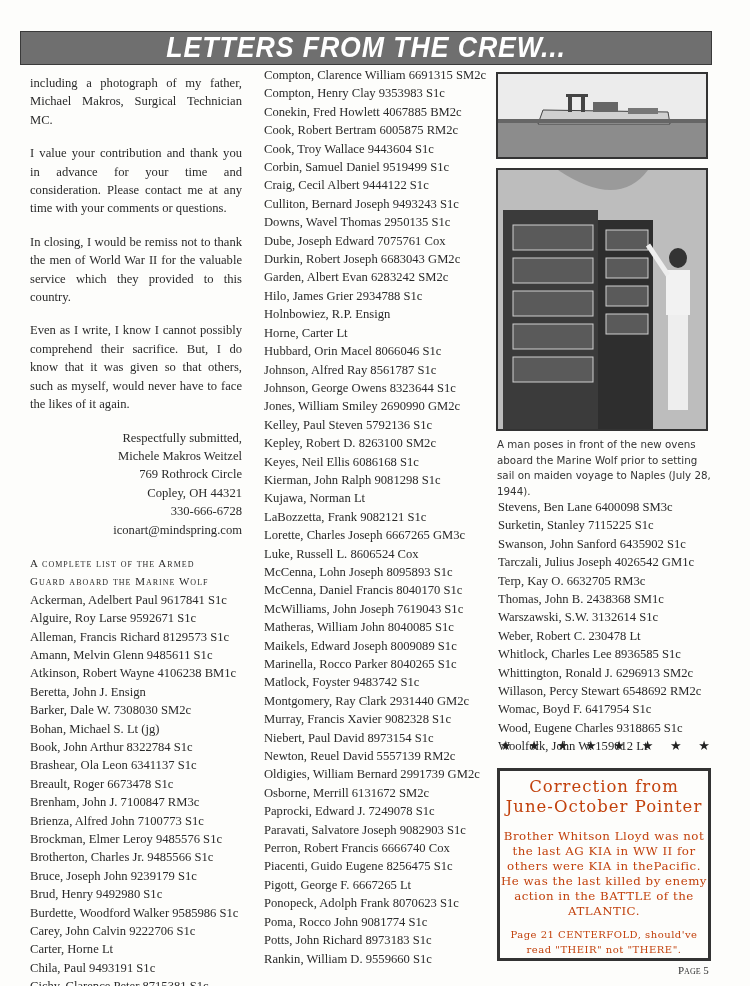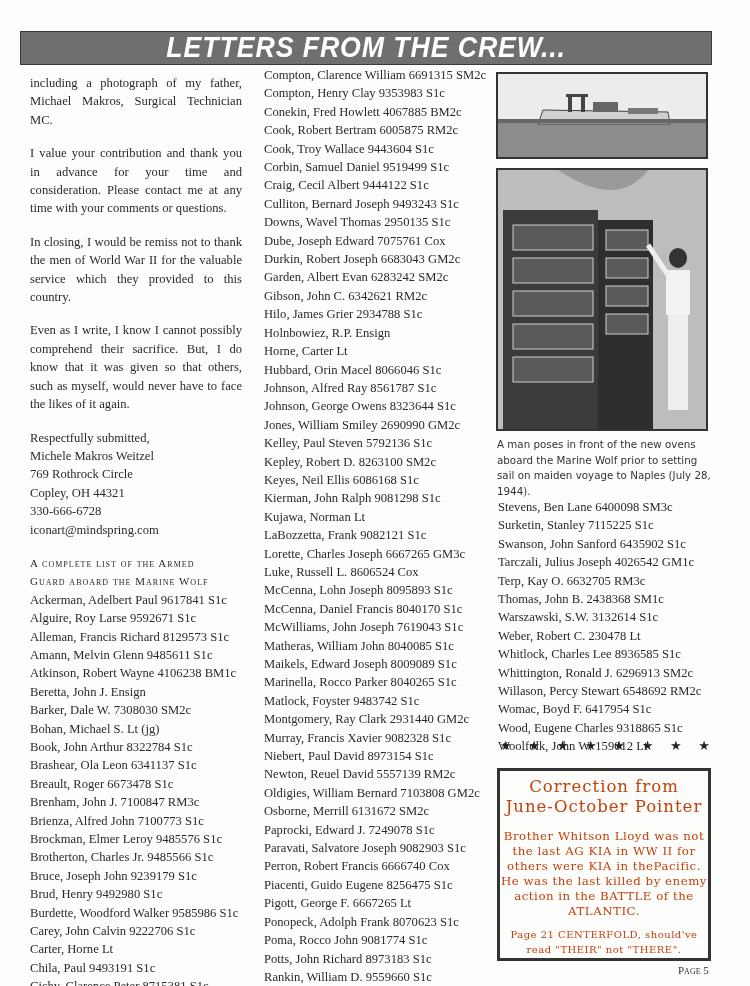--- a/index.html
+++ b/index.html
@@ -17,21 +17,21 @@
     margin: 0; color: #fff; font-family: "Liberation Sans", "DejaVu Sans", sans-serif;
     font-weight: bold; font-style: italic; font-size: 29px; letter-spacing: 1px;
     transform: scaleX(0.92);
   }
   .col { position: absolute; font-size: 12.6px; line-height: 18.4px; }
   .col1 { left: 30px; top: 66px; width: 212px; }
   .col2 { left: 264px; top: 66px; width: 225px; }
   .col3 { left: 498px; top: 498px; width: 215px; }
   p { margin: 8px 0 15px 0; text-align: justify; }
   .sig { margin: 0 0 15px 0; }
-  .sig div { white-space: nowrap; }
+  .sig div { white-space: nowrap; text-align: right; }
   .list-head {
     font-variant: small-caps; letter-spacing: 1px; font-size: 11px; margin-top: 8px;
   }
   .roster div { white-space: nowrap; }
   .photo {
     position: absolute; left: 496px; border: 2px solid #333; box-sizing: border-box;
     overflow: hidden;
   }
   .photo-ship { top: 72px; width: 212px; height: 87px;
     background: linear-gradient(180deg, #e8e8e8 0%, #d6d6d6 55%, #7a7a7a 60%, #9a9a9a 100%); }
@@ -115,21 +115,20 @@
       <div>Conekin, Fred Howlett 4067885 BM2c</div>
       <div>Cook, Robert Bertram 6005875 RM2c</div>
       <div>Cook, Troy Wallace 9443604 S1c</div>
       <div>Corbin, Samuel Daniel 9519499 S1c</div>
       <div>Craig, Cecil Albert 9444122 S1c</div>
       <div>Culliton, Bernard Joseph 9493243 S1c</div>
       <div>Downs, Wavel Thomas 2950135 S1c</div>
       <div>Dube, Joseph Edward 7075761 Cox</div>
       <div>Durkin, Robert Joseph 6683043 GM2c</div>
       <div>Garden, Albert Evan 6283242 SM2c</div>
-      <div>Gibson, John C. 6342621 RM2c</div>
       <div>Hilo, James Grier 2934788 S1c</div>
       <div>Holnbowiez, R.P. Ensign</div>
       <div>Horne, Carter Lt</div>
       <div>Hubbard, Orin Macel 8066046 S1c</div>
       <div>Johnson, Alfred Ray 8561787 S1c</div>
       <div>Johnson, George Owens 8323644 S1c</div>
       <div>Jones, William Smiley 2690990 GM2c</div>
       <div>Kelley, Paul Steven 5792136 S1c</div>
       <div>Kepley, Robert D. 8263100 SM2c</div>
       <div>Keyes, Neil Ellis 6086168 S1c</div>
@@ -142,21 +141,21 @@
       <div>McCenna, Daniel Francis 8040170 S1c</div>
       <div>McWilliams, John Joseph 7619043 S1c</div>
       <div>Matheras, William John 8040085 S1c</div>
       <div>Maikels, Edward Joseph 8009089 S1c</div>
       <div>Marinella, Rocco Parker 8040265 S1c</div>
       <div>Matlock, Foyster 9483742 S1c</div>
       <div>Montgomery, Ray Clark 2931440 GM2c</div>
       <div>Murray, Francis Xavier 9082328 S1c</div>
       <div>Niebert, Paul David 8973154 S1c</div>
       <div>Newton, Reuel David 5557139 RM2c</div>
-      <div>Oldigies, William Bernard 7103808 GM2c</div>
+      <div>Oldigies, William Bernard 2991739 GM2c</div>
       <div>Osborne, Merrill 6131672 SM2c</div>
       <div>Paprocki, Edward J. 7249078 S1c</div>
       <div>Paravati, Salvatore Joseph 9082903 S1c</div>
       <div>Perron, Robert Francis 6666740 Cox</div>
       <div>Piacenti, Guido Eugene 8256475 S1c</div>
       <div>Pigott, George F. 6667265 Lt</div>
       <div>Ponopeck, Adolph Frank 8070623 S1c</div>
       <div>Poma, Rocco John 9081774 S1c</div>
       <div>Potts, John Richard 8973183 S1c</div>
       <div>Rankin, William D. 9559660 S1c</div>

